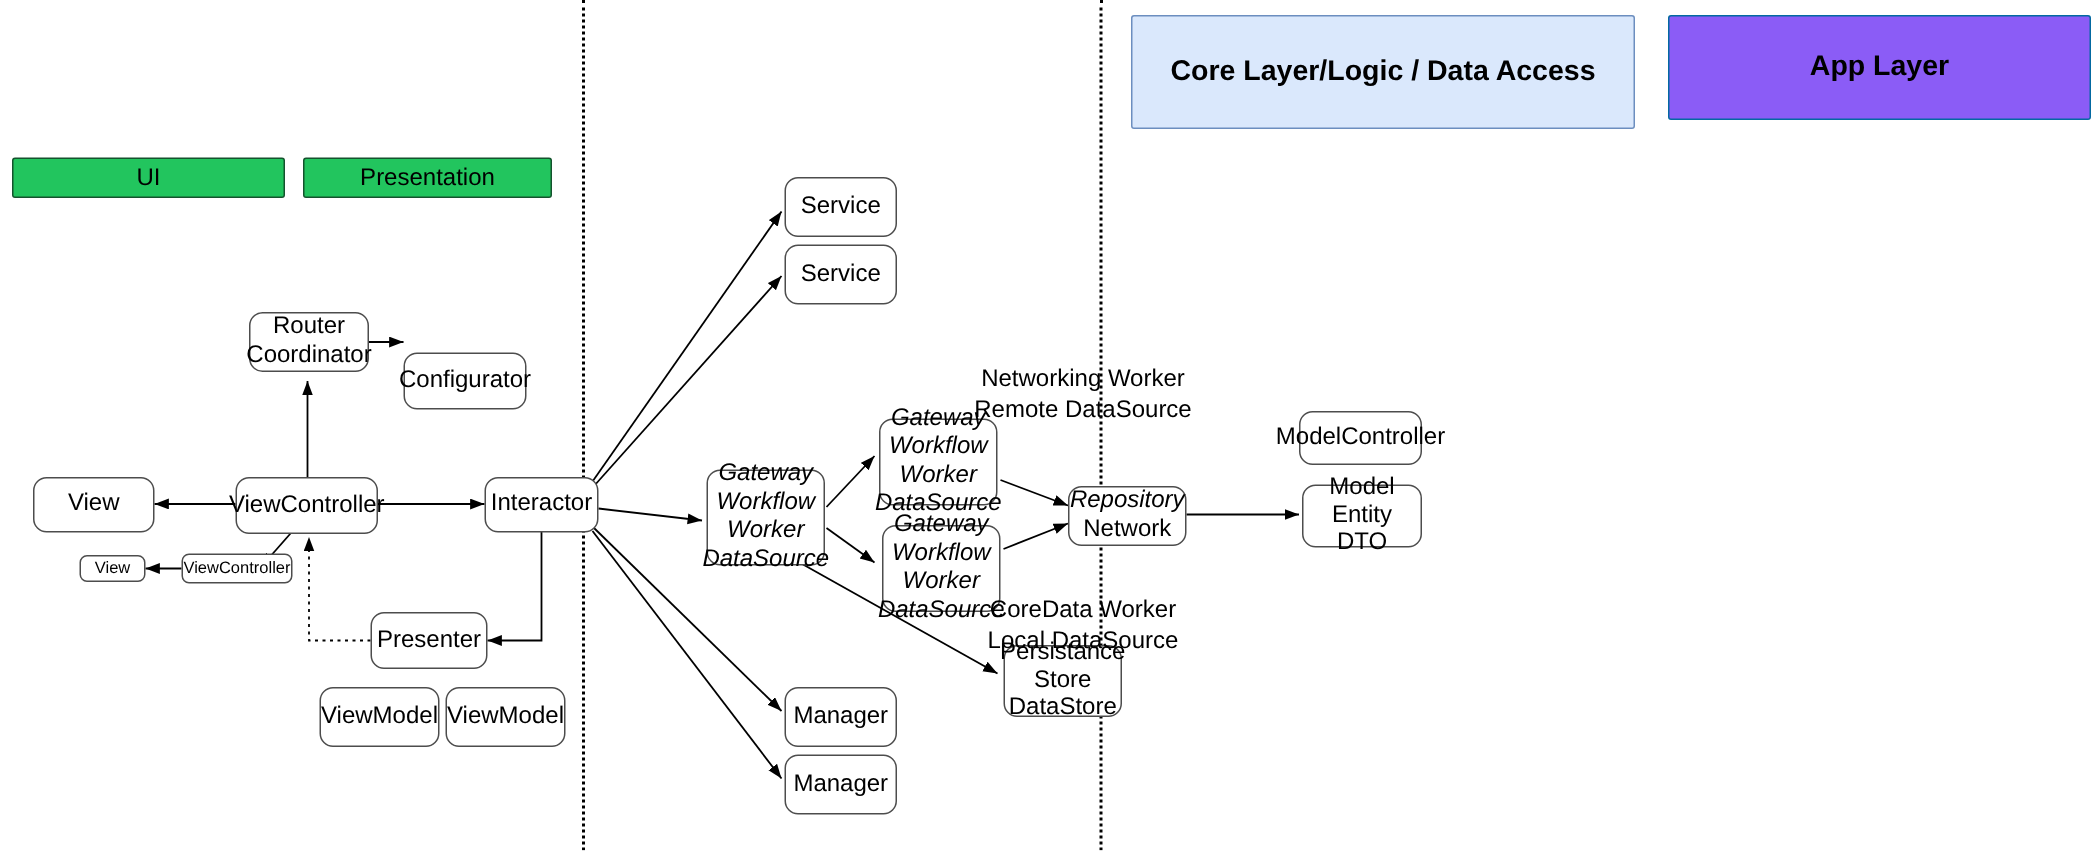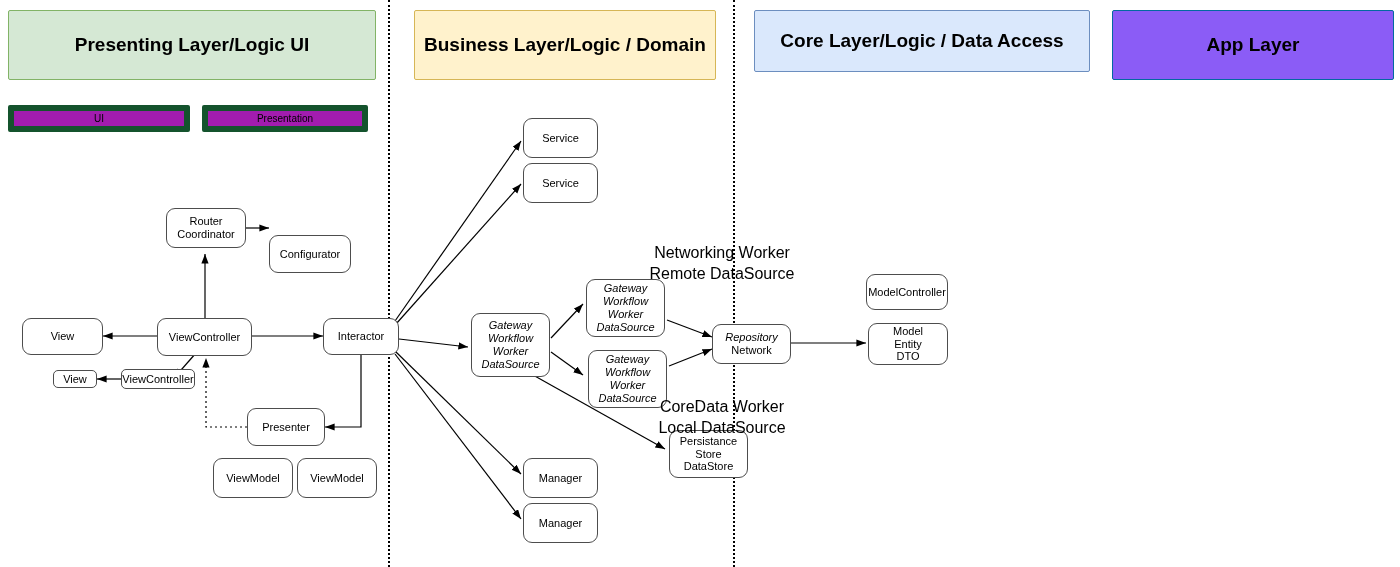--- a/index.html
+++ b/index.html
@@ -30,21 +30,21 @@
     position: absolute;
     box-sizing: border-box;
     display: flex;
     align-items: center;
     justify-content: center;
     text-align: center;
     line-height: 1.18;
     background: #ffffff;
     border: 1px solid #4d4d4d;
     border-radius: 9px;
-    font-size: 11px;
+    font-size: 16px;
     color: #000000;
     white-space: pre-line;
     z-index: 2;
   }
   .node.small {
     font-size: 11px;
     border-radius: 5px;
   }
   .node.italic { font-style: italic; }
   .node.mixed { font-style: normal; }
@@ -66,23 +66,23 @@
   .lh-yellow { background: #fff2cc; border: 1px solid #d6b656; }
   .lh-blue  { background: #dae8fc; border: 1px solid #6c8ebf; }
   .lh-white { background: #8b5cf6; border: 1px solid #0369a1; }
 
   .sub-box {
     position: absolute;
     box-sizing: border-box;
     display: flex;
     align-items: center;
     justify-content: center;
-    background: #a21caf;
-    border: 6px solid #14532d;
-    font-size: 10px;
+    background: #22c55e;
+    border: 1px solid #14532d;
+    font-size: 16px;
     border-radius: 2px;
     z-index: 2;
   }
 
   .divider {
     position: absolute;
     top: 0;
     width: 0;
     height: 567px;
     border-left: 2px dotted #000000;
@@ -150,23 +150,21 @@
       <path d="M669,366 L712,349"></path>
 
       <path d="M791,343 L866,343"></path>
     </g>
 
     <g stroke="#000000" stroke-width="1.2" fill="none" stroke-dasharray="2,3" marker-end="url(#ah)">
       <path d="M247,427 L206,427 L206,358"></path>
     </g>
   </svg>
 
-  <div class="layer-header lh-green" style="left:8px; top:10px; width:368px; height:70px;">Presenting Layer/Logic UI</div>
-  <div class="layer-header lh-yellow" style="left:414px; top:10px; width:302px; height:70px;">Business Layer/Logic / Domain</div>
-  <div class="layer-header lh-blue" style="left:754px; top:10px; width:336px; height:62px;">Core Layer/Logic / Data Access</div>
+  <div class="layer-header lh-blue" style="left:754px; top:10px; width:336px; height:76px;">Core Layer/Logic / Data Access</div>
   <div class="layer-header lh-white" style="left:1112px; top:10px; width:282px; height:70px;">App Layer</div>
 
   <div class="sub-box" style="left:8px; top:105px; width:182px; height:27px;">UI</div>
   <div class="sub-box" style="left:202px; top:105px; width:166px; height:27px;">Presentation</div>
 
   <div class="node" style="left:166px; top:208px; width:80px; height:40px;">Router
 Coordinator</div>
   <div class="node" style="left:269px; top:209px; width:82px; height:38px;margin-top:26px;">Configurator</div>
   <div class="node" style="left:22px; top:318px; width:81px; height:37px;">View</div>
   <div class="node" style="left:157px; top:318px; width:95px; height:38px;">ViewController</div>

